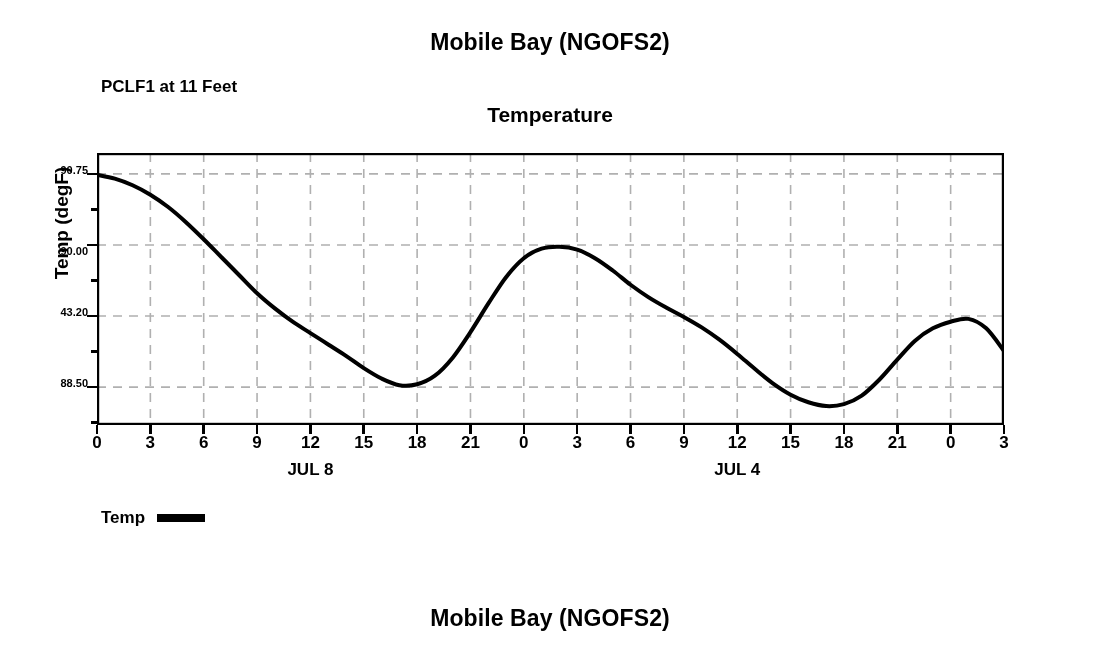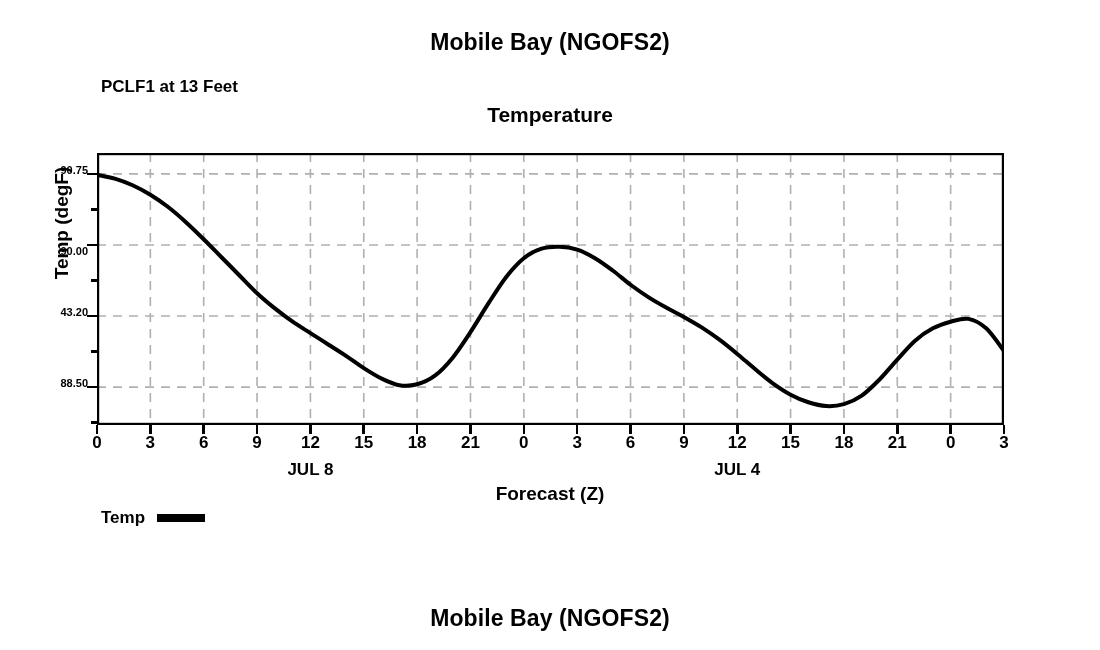--- a/index.html
+++ b/index.html
@@ -156,21 +156,21 @@
     background: #000000;
   }
 </style>
 </head>
 <body>
 
 <div class="page">
 
   <div class="abs main-title">Mobile Bay (NGOFS2)</div>
 
-  <div class="abs station-line1">PCLF1 at 13 Feet</div>
+  <div class="abs station-line1">PCLF1 at 11 Feet</div>
 
   <div class="abs var-title">Temperature</div>
 
 
   <div class="abs ylabel">Temp (degF)</div>
 
   <div class="abs ytick-col" id="ytick-col">
       <div class="ytick" style="top: 378.091px;">88.50</div>
       <div class="ytick" style="top: 307.01px;">43.20</div>
       <div class="ytick" style="top: 246px;">90.00</div>
@@ -221,21 +221,20 @@
       <div class="xtick" style="left: 790.588px;">15</div>
       <div class="xtick" style="left: 843.941px;">18</div>
       <div class="xtick" style="left: 897.294px;">21</div>
       <div class="xtick" style="left: 950.647px;">0</div>
       <div class="xtick" style="left: 1004px;">3</div>
       <div class="daylabel" style="left: 310.412px;">JUL 8</div>
       <div class="daylabel" style="left: 737.235px;">JUL 4</div>
       <div class="daylabel" style="left: 1164.06px;">JUL 5</div>
     </div>
 
-  <div class="abs xaxis-title">Forecast (Z)</div>
 
   <div class="abs legend">
     <span class="legend-label">Temp</span>
     <span class="legend-swatch" style="background: rgb(0, 0, 0);"></span>
   </div>
 
   <div class="abs bottom-title">Mobile Bay (NGOFS2)</div>
 
 <div style="position: absolute; left: 0px; top: 0px; width: 1100px; height: 650px;">
       <div style="position: absolute; left: 91px; top: 421.331px; width: 6px; height: 2.6px; background: rgb(0, 0, 0);"></div>

